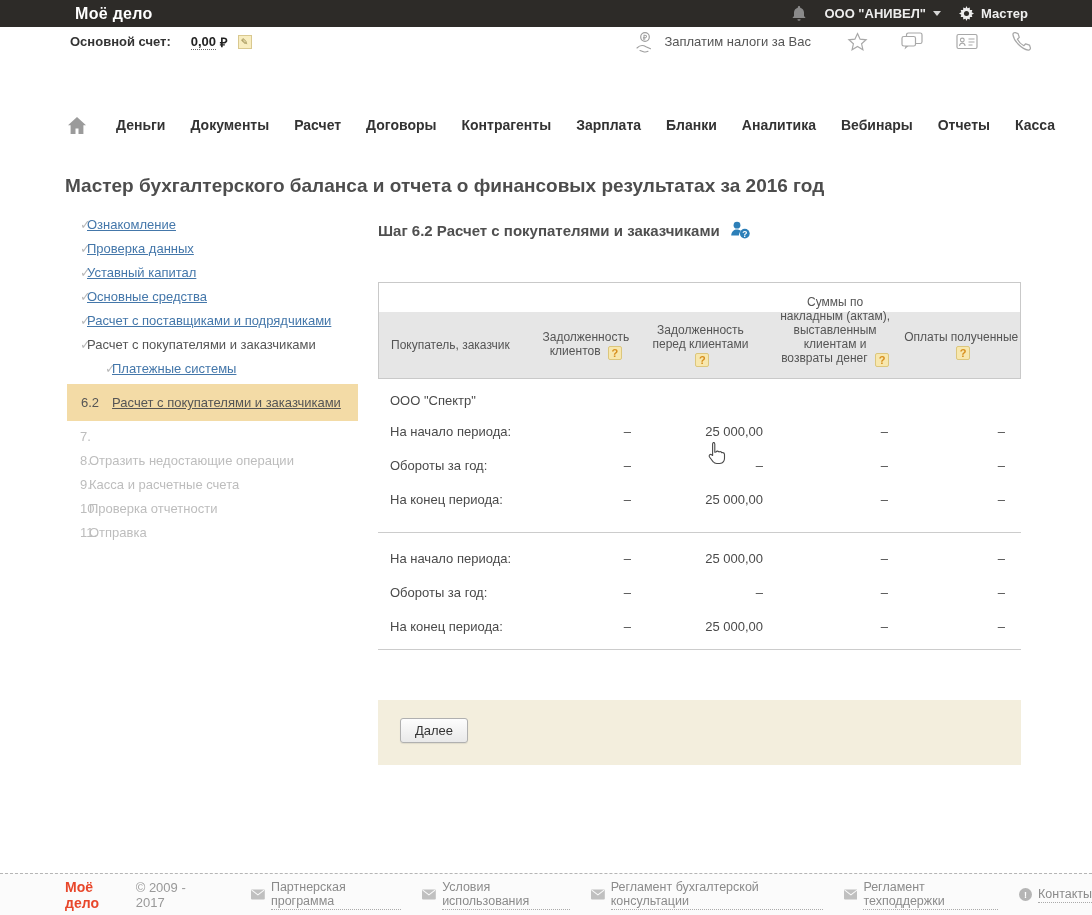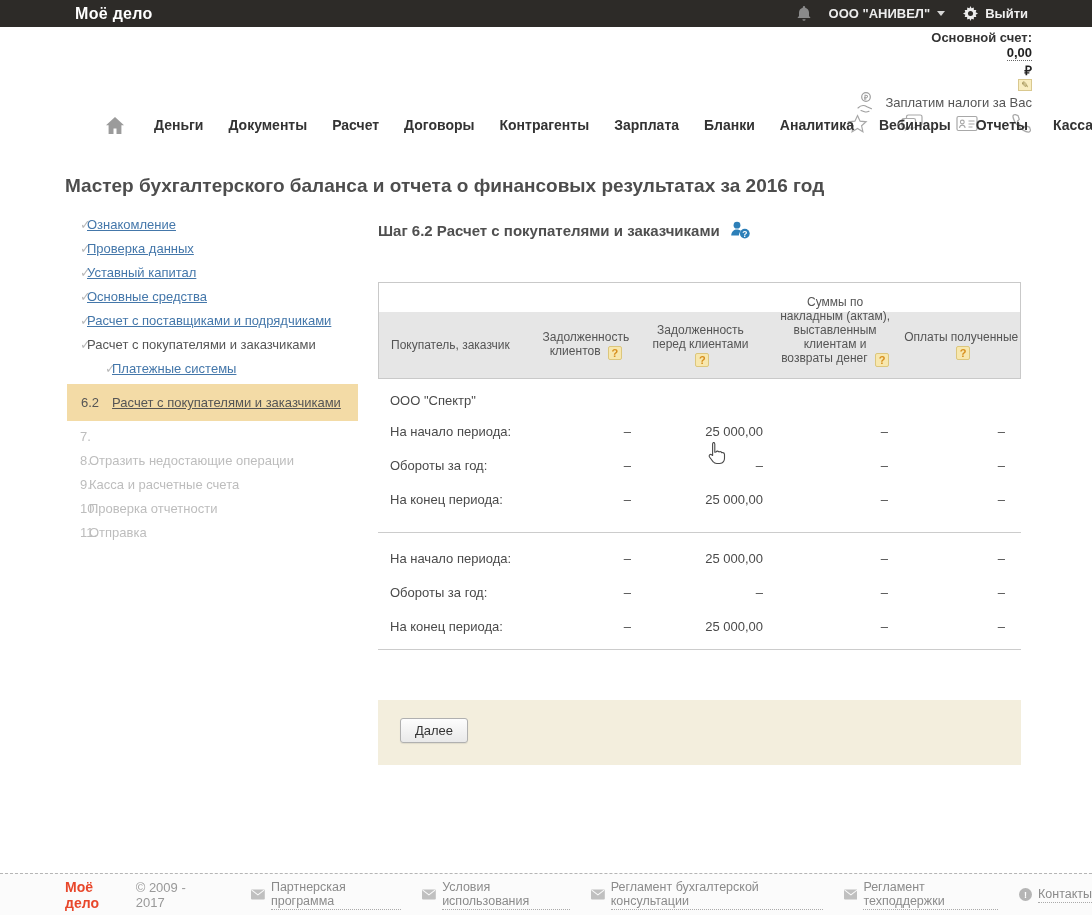--- a/index.html
+++ b/index.html
@@ -10,32 +10,32 @@
   .topbar { height:27px; background:#2d2b28; display:flex; align-items:center; padding:0 64px 0 75px; }
   .logo { color:#fff; font-weight:bold; font-size:16px; letter-spacing:.3px; }
   .topbar-spacer { flex:1; }
   .topbar-right { display:flex; align-items:center; gap:18px; }
   .bell { display:flex; align-items:center; }
   .company { color:#ededed; font-size:13px; font-weight:bold; cursor:pointer; display:flex; align-items:center; gap:7px; }
   .caret { width:0; height:0; border-left:4px solid transparent; border-right:4px solid transparent; border-top:5px solid #d6d6d6; display:inline-block; }
   .logout { color:#f0f0f0; font-size:13px; font-weight:bold; text-decoration:none; display:flex; align-items:center; gap:7px; }
 
   
-  .subbar { height:26px; display:flex; align-items:flex-end; padding:3px 60px 0 70px;flex-direction:column; }
+  .subbar { height:26px; display:flex; align-items:center; padding:3px 60px 0 70px; }
   .acct-label { font-size:13px; font-weight:bold; color:#333; }
   .acct-value { font-size:13px; font-weight:bold; color:#222; border-bottom:1px dotted #666; margin-left:20px; cursor:pointer; }
   .acct-cur { font-size:13px; font-weight:bold; color:#222; margin-left:4px; }
   .edit-note { display:inline-flex; align-items:center; justify-content:center; width:14px; height:14px; margin-left:10px; background:#f8edc0; border:1px solid #d9c88f; font-size:9px; color:#8a7a3a; cursor:pointer; }
   .subbar-spacer { flex:1; }
   .promo { display:flex; align-items:center; gap:9px; font-size:13px; color:#555; cursor:pointer; }
   .subbar-icons { display:flex; align-items:center; gap:33px; margin-left:36px; }
   .subbar-icons svg { cursor:pointer; }
 
   
-  .mainnav { margin-top:58px; padding-left:106px; display:flex; align-items:center; gap:25px; height:28px; }
+  .mainnav { margin-top:58px; padding-left:68px; display:flex; align-items:center; gap:25px; height:28px; }
   .home-link { display:flex; align-items:center; margin-right:5px; }
   .nav-item { font-size:14px; font-weight:bold; color:#333; text-decoration:none; }
 
   
   .page-title { margin:36px 0 0 65px; font-size:19px; font-weight:bold; color:#4d4d4d; }
 
   
   .content { display:flex; margin-top:16px; padding-left:65px; }
   .wizard { width:293px; flex:none; font-size:13px; color:#555; }
   .step { display:flex; line-height:24px; }
@@ -109,21 +109,21 @@
       </span>
       <span class="company">
         <span>ООО "АНИВЕЛ"</span>
         <span class="caret"></span>
       </span>
       <a class="logout" href="#">
         <svg width="15" height="15" viewBox="0 0 16 16">
             <path fill="#ededed" d="M8 0l1.1 2.3 2.4-.7.1 2.6 2.6.1-.7 2.4L16 8l-2.5 1.3.7 2.4-2.6.1-.1 2.6-2.4-.7L8 16l-1.1-2.3-2.4.7-.1-2.6-2.6-.1.7-2.4L0 8l2.5-1.3-.7-2.4 2.6-.1.1-2.6 2.4.7z"></path>
             <circle cx="8" cy="8" r="2.7" fill="#2d2b28"></circle>
           </svg>
-        <span>Выйти</span>
+        <span>Мастер</span>
       </a>
     </div>
   </header>
 
   <div class="subbar">
     <span class="acct-label">Основной счет:</span>
     <span class="acct-value">0,00</span>
     <span class="acct-cur">₽</span>
     <span class="edit-note">✎</span>
     <span class="subbar-spacer"></span>

